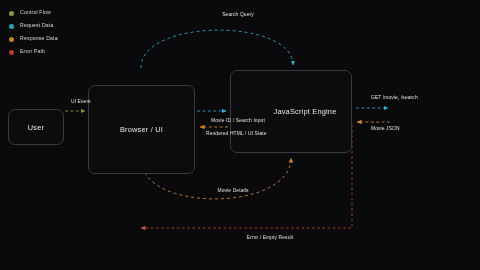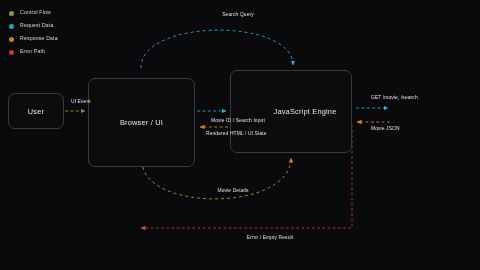--- a/index.html
+++ b/index.html
@@ -53,22 +53,22 @@
     border-radius: 7px;
     display: flex;
     align-items: center;
     justify-content: center;
     color: #e8e8e8;
     font-size: 7.4px;
     letter-spacing: .2px;
     text-align: center;
     z-index: 4;
   }
-  #node-user   { left: 8px;   top: 93px;  width: 56px;  height: 36px; }
-  #node-browser{ left: 88px;  top: 78px;  width: 107px; height: 89px; }
+  #node-user   { left: 8px;   top: 109px;  width: 56px;  height: 36px; }
+  #node-browser{ left: 88px;  top: 85px;  width: 107px; height: 89px; }
   #node-js     { left: 230px; top: 70px;  width: 122px; height: 83px; padding-left: 28px; }
   #node-tmdb   { left: 392px; top: 92px;  width: 70px;  height: 34px; }
 
   
   #edges {
     position: absolute;
     left: 0; top: 0;
     width: 480px; height: 270px;
     z-index: 2;
   }

